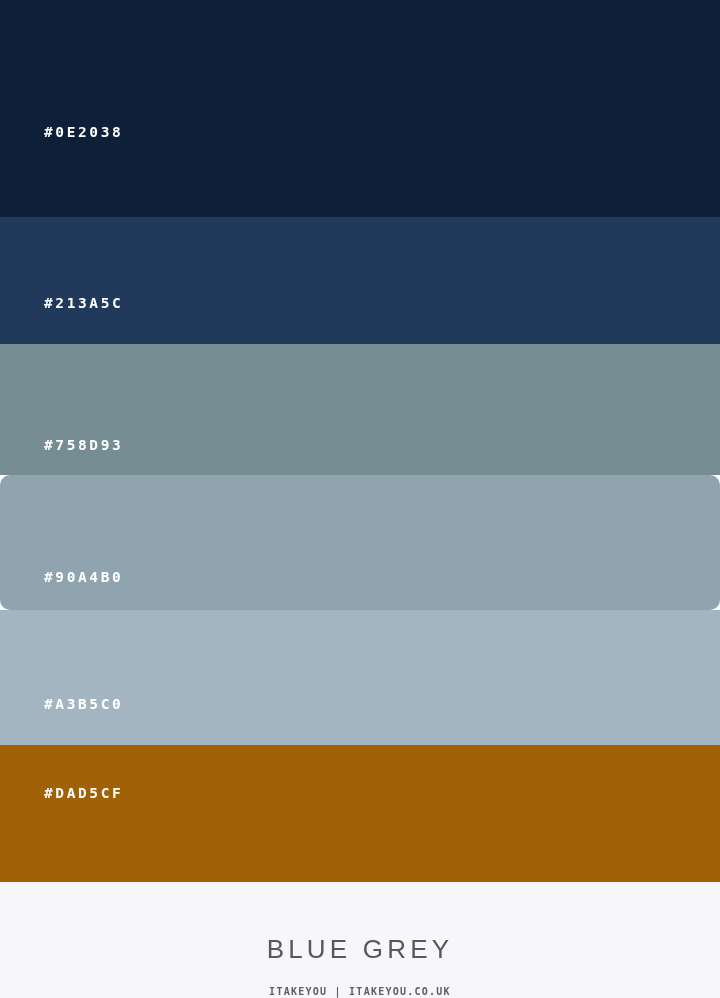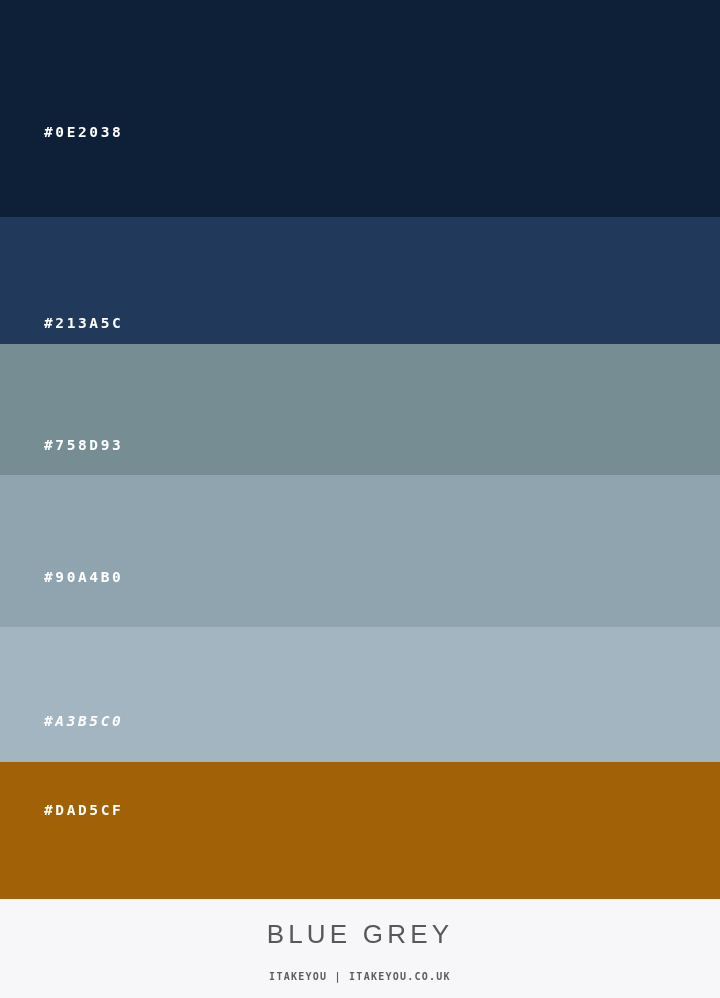--- a/index.html
+++ b/index.html
@@ -37,39 +37,39 @@
     font-size: 14.5px;
     font-weight: 700;
     letter-spacing: 2.6px;
     margin-left: 44px;
     white-space: nowrap;
     -webkit-font-smoothing: antialiased;
   }
   .swatch.s1 { height: 217px; }
   .swatch.s2 { height: 127px; }
   .swatch.s3 { height: 131px; }
-  .swatch.s4 { height: 152px; }
-  .swatch.s5 { height: 135px; font-style: italic; }
+  .swatch.s4 { height: 135px; border-radius: 10px; }
+  .swatch.s5 { height: 135px; }
   .swatch.s6 { height: 137px; }
 
   .swatch.s1 .swatch-label { position: absolute; top: 132px; transform: translateY(-50%); }
-  .swatch.s2 .swatch-label { position: absolute; top: 106px;  transform: translateY(-50%); }
+  .swatch.s2 .swatch-label { position: absolute; top: 86px;  transform: translateY(-50%); }
   .swatch.s3 .swatch-label { position: absolute; top: 101px; transform: translateY(-50%); }
   .swatch.s4 .swatch-label { position: absolute; top: 102px; transform: translateY(-50%); }
   .swatch.s5 .swatch-label { position: absolute; top: 94px;  transform: translateY(-50%); }
   .swatch.s6 .swatch-label { position: absolute; top: 48px;  transform: translateY(-50%); }
 
   .footer {
     flex: 1 1 auto;
     width: 100%;
     display: flex;
     flex-direction: column;
     align-items: center;
     justify-content: flex-start;
-    padding-top: 20px;
+    padding-top: 52px;
     box-sizing: border-box;
   }
   .palette-title {
     font-family: "Liberation Sans", sans-serif;
     font-size: 26px;
     font-weight: 400;
     letter-spacing: 4.2px;
     color: #58585a;
     white-space: nowrap;
   }

